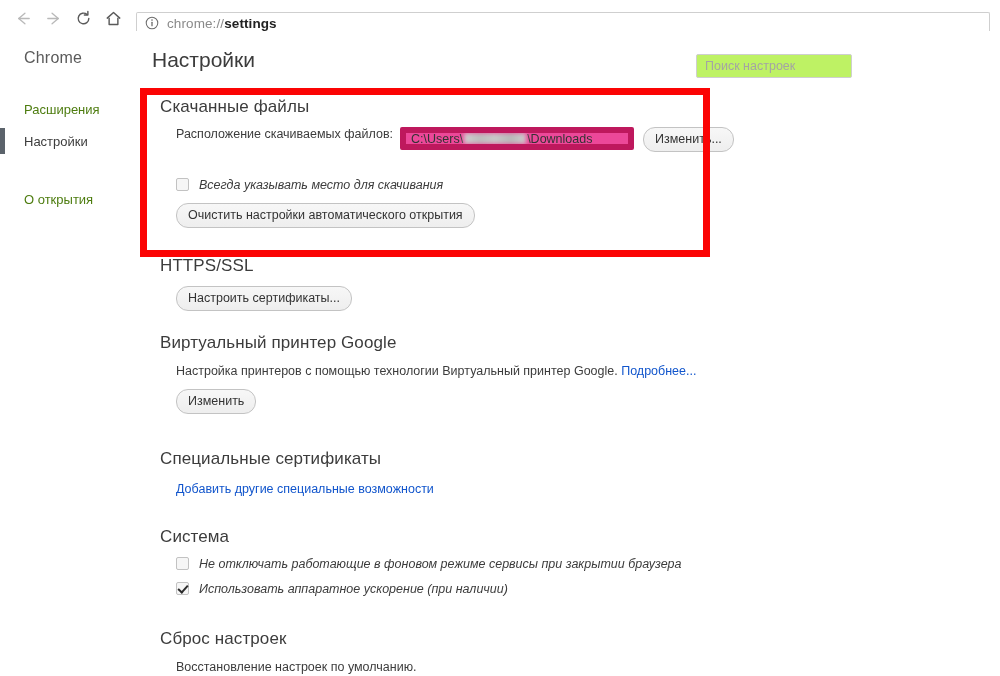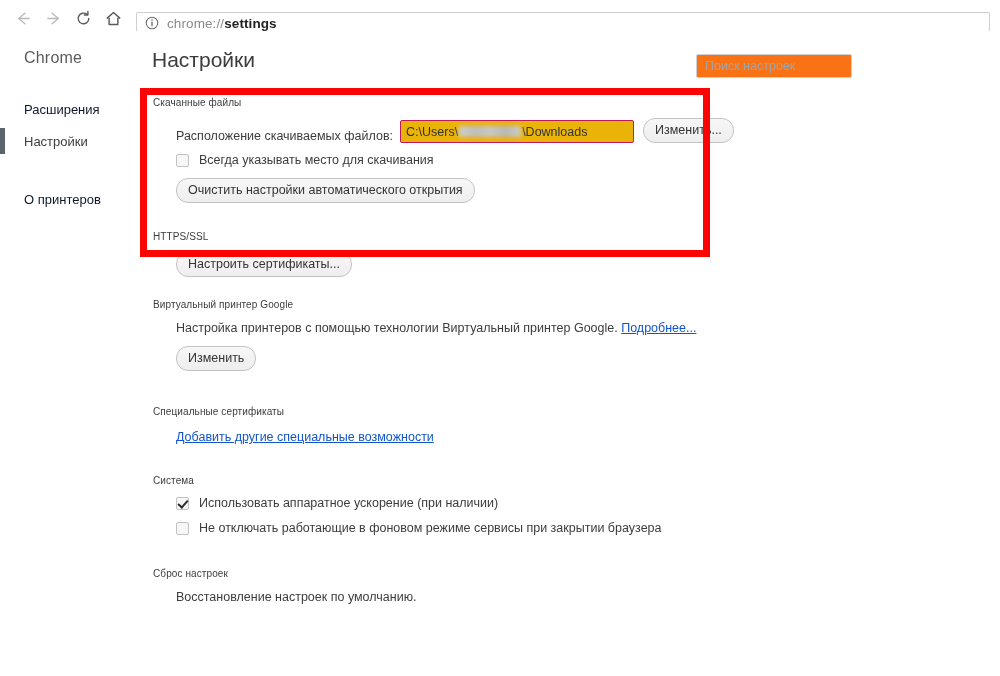--- a/index.html
+++ b/index.html
@@ -92,21 +92,21 @@
     top: 62px; left: 0;
     width: 140px;
   }
   .sidebar-item {
     position: relative;
     height: 32px;
     display: flex;
     align-items: center;
     padding-left: 24px;
     font-size: 13px;
-    color: #0f172a;
+    color: #4d7c0f;
     cursor: pointer;
   }
   .sidebar-item.active { color: #3c3c3c; }
   .sidebar-item.active .active-bar {
     position: absolute;
     left: 0; top: 3px;
     width: 5px; height: 26px;
     background: #5b636b;
   }
   .sidebar-item.spaced { margin-top: 26px; }
@@ -122,21 +122,21 @@
     top: 17px; left: 12px;
     font-size: 21px;
     color: #3c3c3c;
     font-weight: normal;
   }
   .search-box {
     position: absolute;
     top: 23px; left: 556px;
     width: 156px; height: 24px;
     border: 1px solid #cfcfcf;
-    background: #f97316;
+    background: #bef264;
     border-radius: 2px;
     font-family: "Liberation Sans", "DejaVu Sans", sans-serif;
     font-size: 12.5px;
     color: #444;
     padding: 0 8px;
     outline: none;
   }
   .search-box::placeholder { color: #a4a4a4; }
 
   
@@ -149,43 +149,43 @@
     z-index: 5;
   }
 
   .settings-body {
     position: absolute;
     top: 66px; left: 12px;
     width: 700px;
   }
   .section { margin-bottom: 0; }
   .section-title {
-    font-size: 10px;
+    font-size: 17px;
     color: #3c3c3c;
-    margin: 0 0 10px 1px;
+    margin: 0 0 10px 8px;
     font-weight: normal;
     letter-spacing: .1px;
   }
   .section-inner { padding-left: 24px; }
 
   .row {
     display: flex;
-    align-items: flex-end;
-    margin-bottom: 10px;
+    align-items: flex-start;
+    margin-bottom: 26px;
   }
   .row-label {
     font-size: 12.5px;
     color: #3c3c3c;
     margin-right: 7px;
     white-space: nowrap;
   }
   .path-field {
     width: 234px; height: 23px;
-    border: 1px solid #be185d;
-    background: #eab308;
+    border: 6px solid #be185d;
+    background: #ec4899;
     border-radius: 2px;
     font-family: "Liberation Sans", "DejaVu Sans", sans-serif;
     font-size: 12.5px;
     color: #333;
     padding: 0 5px;
     display: flex;
     align-items: center;
     overflow: hidden;
     white-space: nowrap;
   }
@@ -208,23 +208,23 @@
     color: #333333;
     padding: 4px 11px 5px 11px;
     line-height: 14px;
     cursor: pointer;
     white-space: nowrap;
   }
   .btn-change { margin-left: 9px; }
 
   .chk-row {
     display: flex;
-    align-items: center;
     margin-bottom: 11px;
     cursor: pointer;
+    font-style: italic;
   }
   .chk {
     width: 13px; height: 13px;
     border: 1px solid #c2c2c2;
     background: #f6f6f6;
     border-radius: 2px;
     flex: 0 0 auto;
     margin-right: 10px;
     position: relative;
   }
@@ -243,21 +243,20 @@
   }
 
   .para {
     font-size: 12.5px;
     color: #3c3c3c;
     margin: 0 0 9px 0;
     line-height: 17px;
   }
   .link {
     color: #1155cc;
-    text-decoration: underline;
     font-size: 12.5px;
     cursor: pointer;
   }
   .link-row { margin-bottom: 8px; }
   .gap-sm { height: 13px; }
   .gap-md { height: 22px; }
   .gap-lg { height: 28px; }
 </style>
 </head>
 <body>
@@ -311,21 +310,21 @@
       <div class="sidebar-item">
         <span>Расширения</span>
       </div>
 
       <div class="sidebar-item active">
         <span class="active-bar"></span>
         <span>Настройки</span>
       </div>
 
       <div class="sidebar-item spaced">
-        <span>О принтеров</span>
+        <span>О открытия</span>
       </div>
     </div>
   </div>
 
   <div class="content">
 
     <div class="content-header">Настройки</div>
 
     <input class="search-box" type="text" placeholder="Поиск настроек" style="">
 
@@ -389,27 +388,27 @@
           <span class="link">Добавить другие специальные возможности</span>
         </div>
       </div>
 
       <div class="gap-md"></div>
 
       <div class="section">
         <div class="section-title">Система</div>
         <div class="section-inner">
           <div class="chk-row">
+            <span class="chk"></span>
+            <span class="chk-label">Не отключать работающие в фоновом режиме сервисы при закрытии браузера</span>
+          </div>
+          <div class="chk-row">
             <span class="chk checked"></span>
             <span class="chk-label">Использовать аппаратное ускорение (при наличии)</span>
           </div>
-          <div class="chk-row">
-            <span class="chk"></span>
-            <span class="chk-label">Не отключать работающие в фоновом режиме сервисы при закрытии браузера</span>
-          </div>
         </div>
       </div>
 
       <div class="gap-md"></div>
 
       <div class="section">
         <div class="section-title">Сброс настроек</div>
         <div class="section-inner">
           <p class="para">Восстановление настроек по умолчанию.</p>
         </div>

